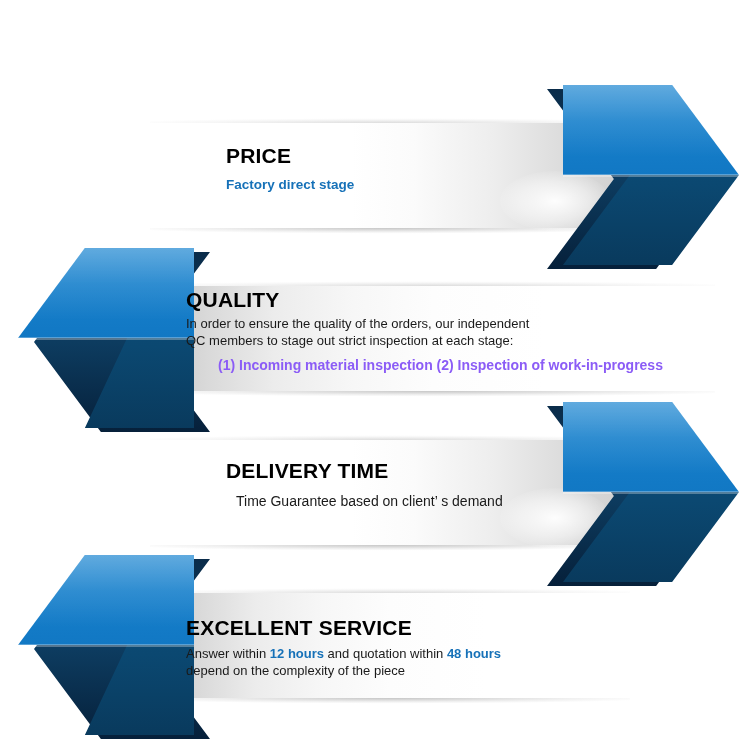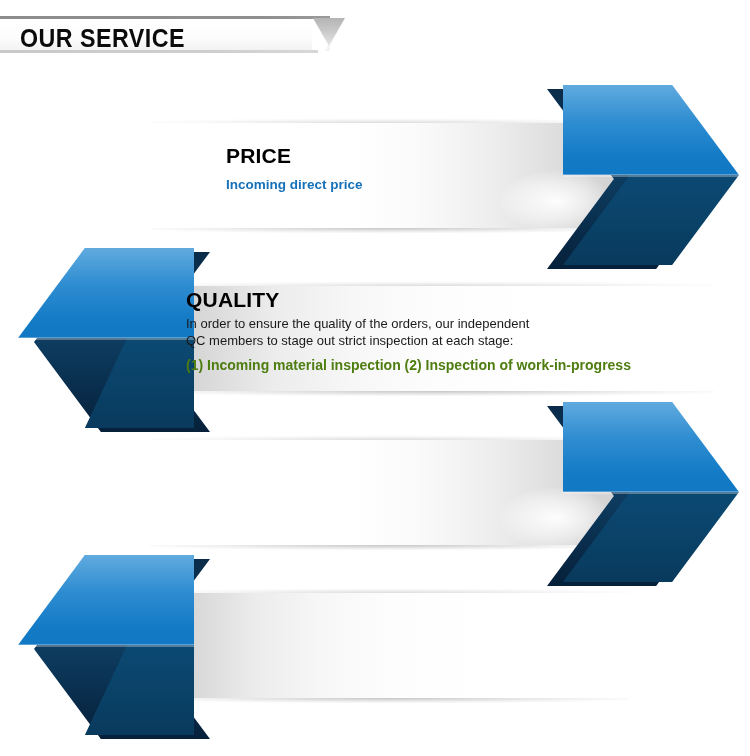--- a/index.html
+++ b/index.html
@@ -76,38 +76,30 @@
   .ar-edge{position:absolute;left:0;top:49.3%;width:100%;height:1.6%;
     background:rgba(255,255,255,0.30);pointer-events:none;}
 
   
   .txt{position:absolute;}
   .heading{font-size:21px;font-weight:bold;color:#000000;
     letter-spacing:0.2px;line-height:1.05;white-space:nowrap;}
   .sub{font-size:13px;color:#1a1a1a;line-height:1.28;white-space:nowrap;}
   .sub-blue{font-size:13.5px;font-weight:bold;color:#1671b8;
     line-height:1.28;white-space:nowrap;}
-  .sub-blue-lg{font-size:14px;font-weight:bold;color:#4d7c0f;
-    line-height:1.32;white-space:nowrap;}
+  .sub-blue-lg{font-size:14px;font-weight:bold;color:#8b5cf6;
+    line-height:1.32;white-space:nowrap;margin-left:32px;}
   .hl{color:#1671b8;font-weight:bold;}
   .lines div{white-space:nowrap;}
 </style>
 </head>
 <body>
 
 <div class="stage">
 
-  <div class="header">
-    <div class="hdr-rule-top"></div>
-    <div class="hdr-band"></div>
-    <div class="hdr-band-edge"></div>
-    <div class="hdr-notch"></div>
-    <div class="hdr-rule-bot"></div>
-    <div class="hdr-title">OUR SERVICE</div>
-  </div>
 
   <div class="row" style="left:0px;top:85px;width:644px;height:180px;">
 
     <div class="band band-r" style="left:150px;top:38px;width:480px;height:105px;">
       <div class="band-shadow-top"></div>
       <div class="band-shadow-bot"></div>
       <div class="band-gloss" style="left:350px;top:48px;"></div>
     </div>
 
     <div class="arrow" style="left:563px;top:0px;width:176px;height:180px;">
@@ -117,21 +109,21 @@
         <div class="ar-gloss"></div>
       </div>
       <div class="ar-bot r-botwrap">
         <div class="r-botface" style="position:absolute;inset:0;"></div>
       </div>
       <div class="ar-edge"></div>
     </div>
 
     <div class="txt" style="left:226px;top:60px;">
       <div class="heading">PRICE</div>
-      <div class="sub-blue" style="margin-top:9px;">Incoming direct price</div>
+      <div class="sub-blue" style="margin-top:9px;">Factory direct stage</div>
     </div>
   </div>
 
   <div class="row" style="left:0px;top:248px;width:676px;height:180px;">
 
     <div class="band band-l" style="left:150px;top:38px;width:565px;height:105px;">
       <div class="band-shadow-top"></div>
       <div class="band-shadow-bot"></div>
     </div>
 
@@ -169,20 +161,22 @@
         <div class="r-topface" style="position:absolute;inset:0;"></div>
         <div class="ar-gloss"></div>
       </div>
       <div class="ar-bot r-botwrap">
         <div class="r-botface" style="position:absolute;inset:0;"></div>
       </div>
       <div class="ar-edge"></div>
     </div>
 
     <div class="txt" style="left:226px;top:58px;">
+      <div class="heading">DELIVERY TIME</div>
+      <div class="sub" style="margin-top:11px;margin-left:10px;font-size:14px;">Time Guarantee based on client’ s demand</div>
     </div>
   </div>
 
   <div class="row" style="left:0px;top:555px;width:750px;height:180px;">
 
     <div class="band band-l" style="left:150px;top:38px;width:480px;height:105px;">
       <div class="band-shadow-top"></div>
       <div class="band-shadow-bot"></div>
     </div>
 
@@ -191,15 +185,20 @@
       <div class="ar-top l-topwrap">
         <div class="r-topface" style="position:absolute;inset:0;"></div>
         <div class="ar-gloss"></div>
       </div>
       <div class="ar-bot l-botwrap">
         <div class="r-botface" style="position:absolute;inset:0;"></div>
       </div>
       <div class="ar-edge"></div>
     </div>
 
+    <div class="txt lines" style="left:186px;top:62px;">
+      <div class="heading">EXCELLENT SERVICE</div>
+      <div class="sub" style="margin-top:7px;" id="service-mixed-line">Answer within <span class="hl">12 hours</span> and quotation within <span class="hl">48 hours</span></div>
+      <div class="sub">depend on the complexity of the piece</div>
+    </div>
   </div>
 
 </div>
 
 </body></html>

